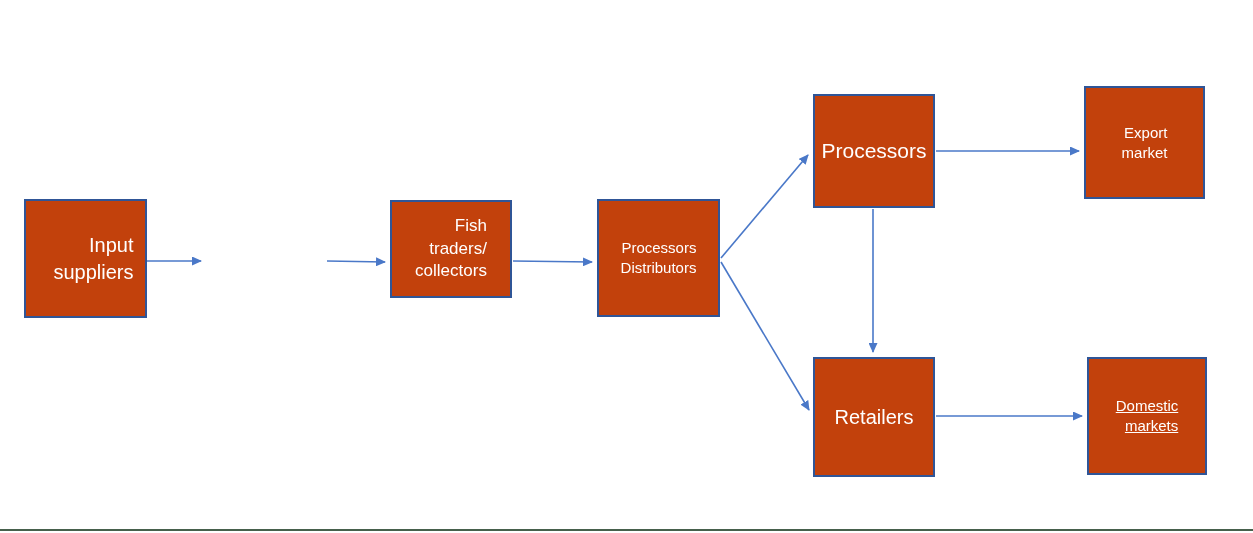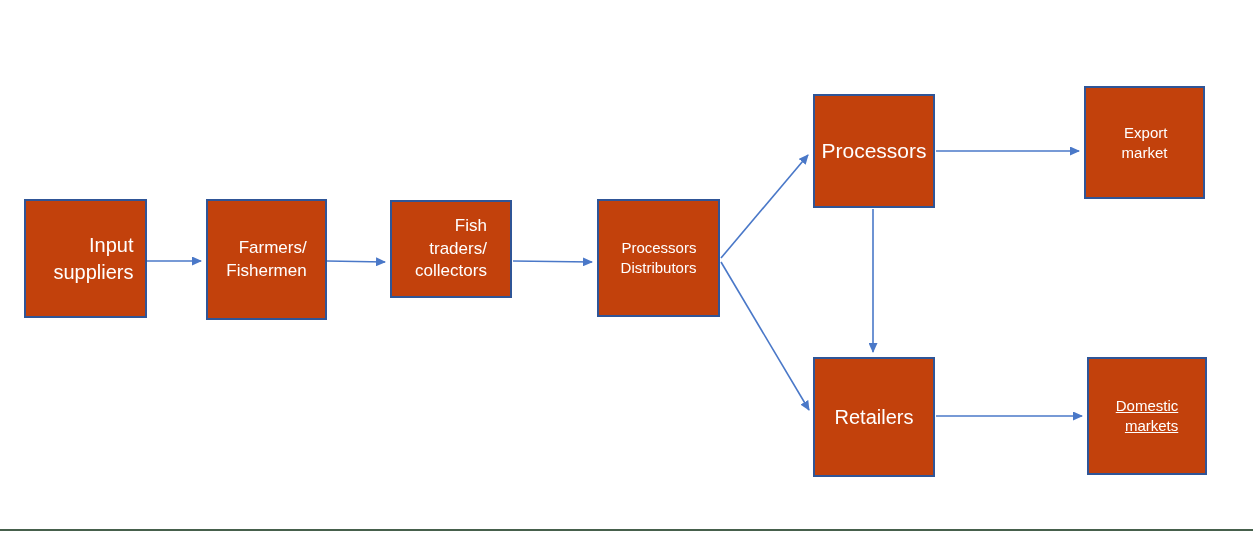--- a/index.html
+++ b/index.html
@@ -74,26 +74,20 @@
     <line x1="936" y1="416" x2="1082" y2="416" stroke="#4A78C8" stroke-width="1.6" marker-end="url(#arrowhead)"></line>
   </svg>
 
   <div class="node" id="n-input">
     <div class="label">
       <div>Input</div>
       <div>suppliers</div>
     </div>
   </div>
 
-  <div class="node" id="n-farmers">
-    <div class="label">
-      <div>Farmers/</div>
-      <div>Fishermen</div>
-    </div>
-  </div>
 
   <div class="node" id="n-fishtraders">
     <div class="label">
       <div>Fish</div>
       <div>traders/</div>
       <div>collectors</div>
     </div>
   </div>
 
   <div class="node" id="n-wholesales">

